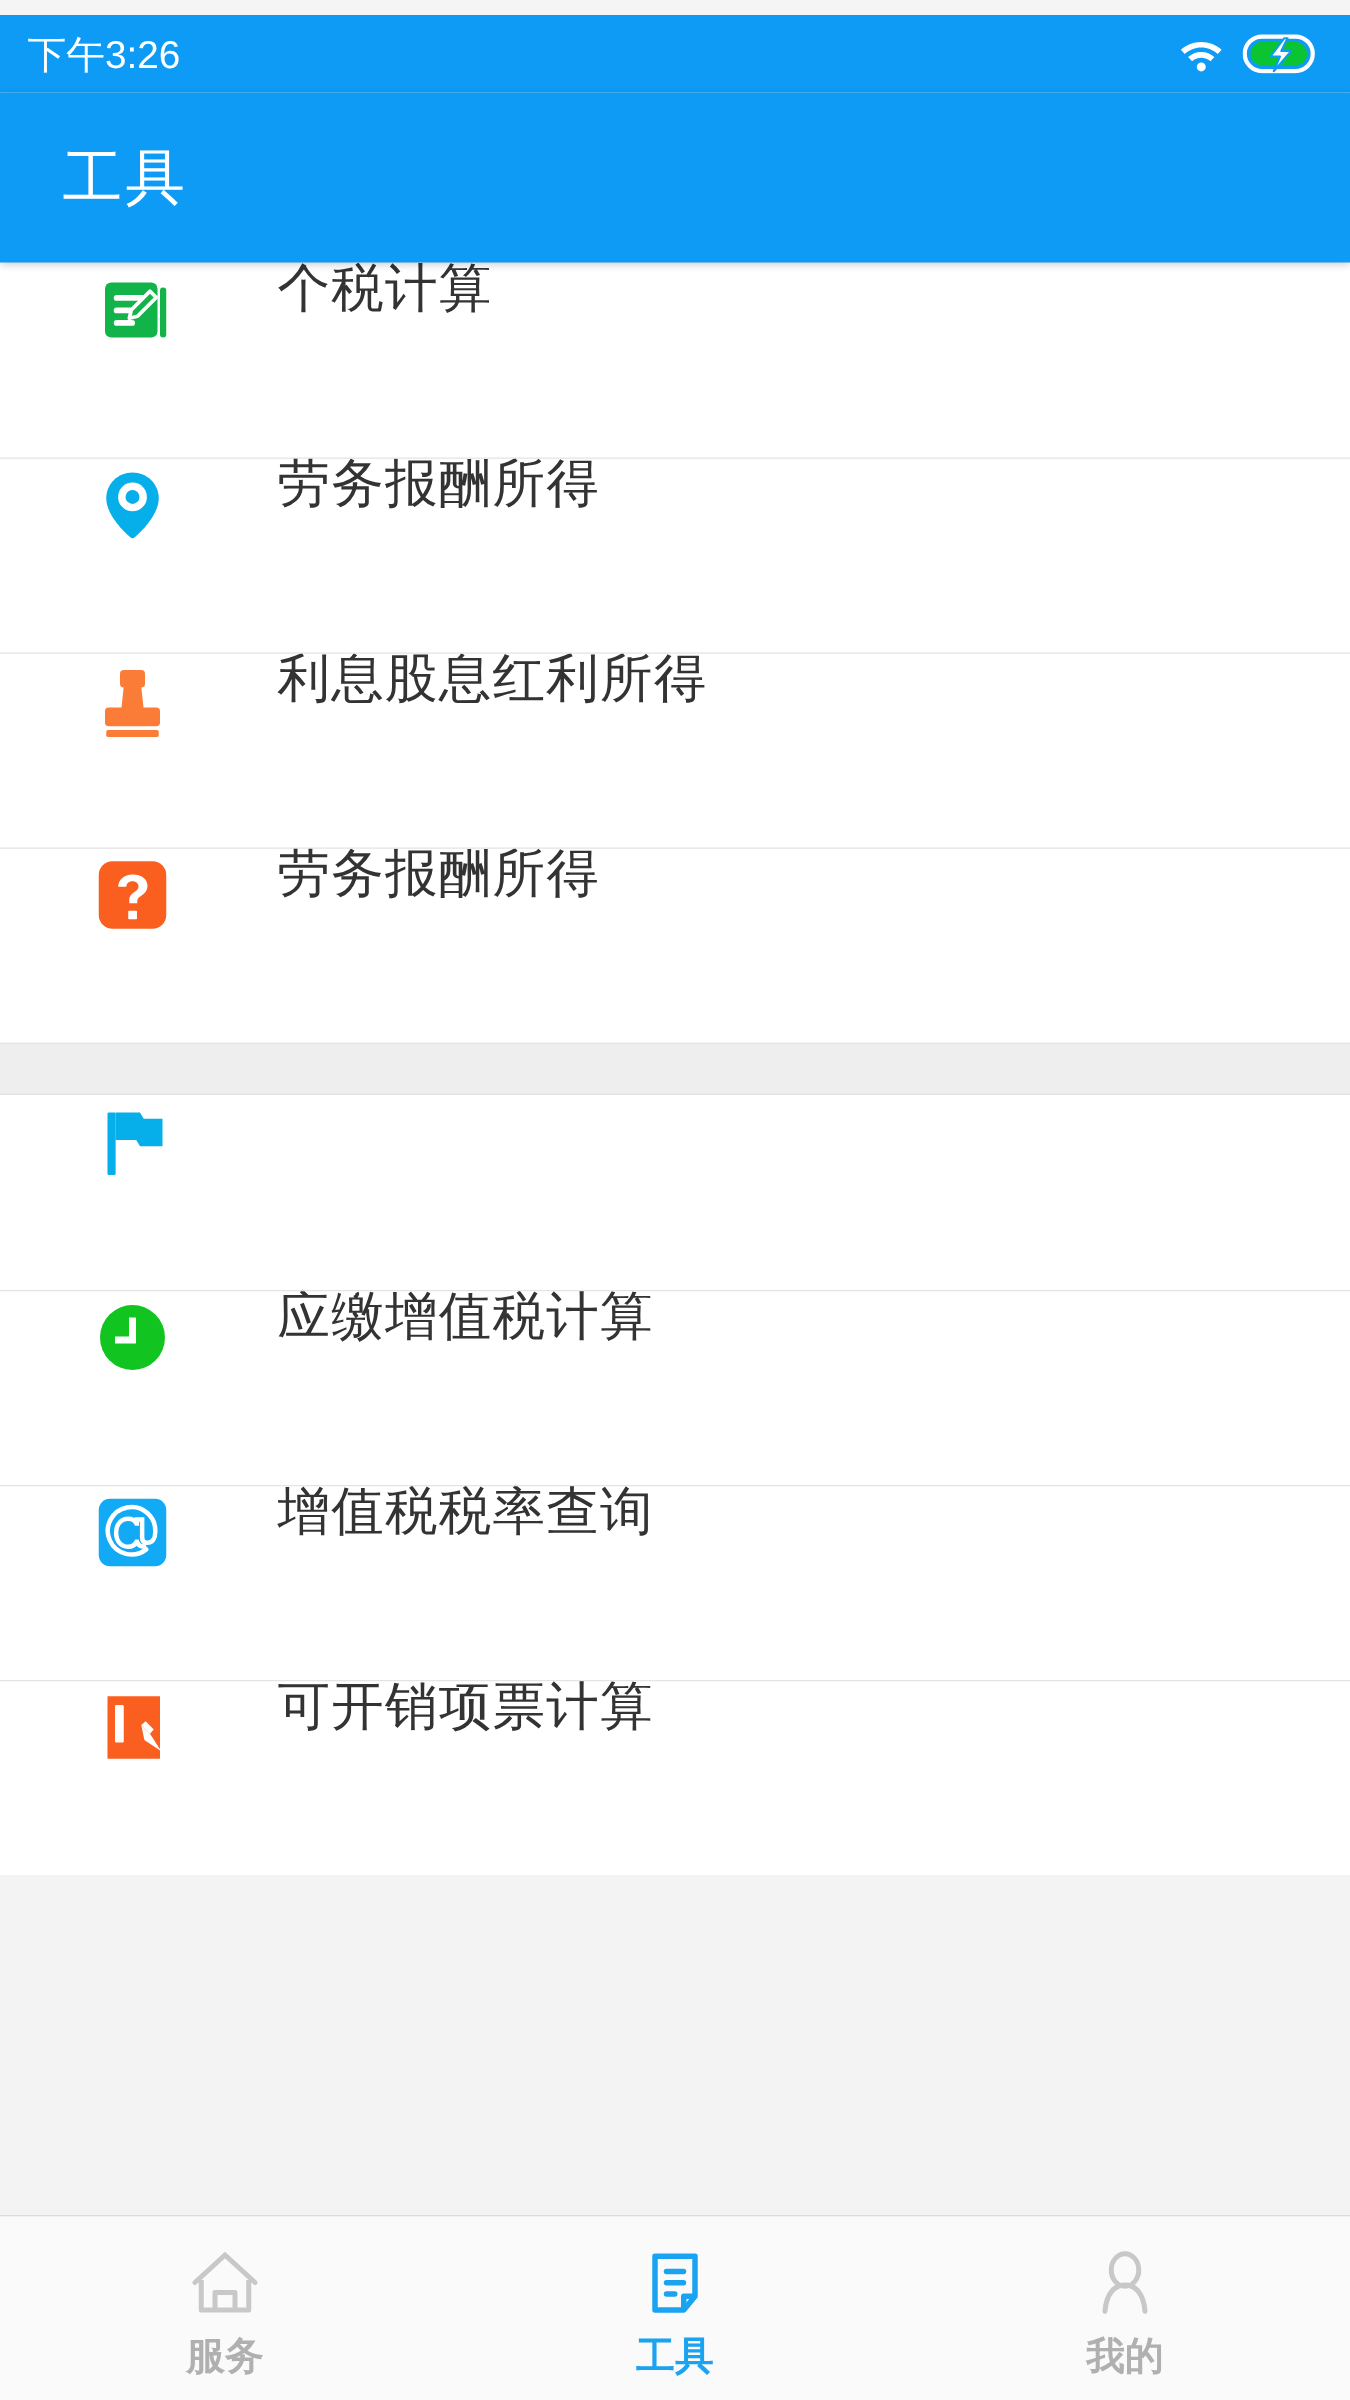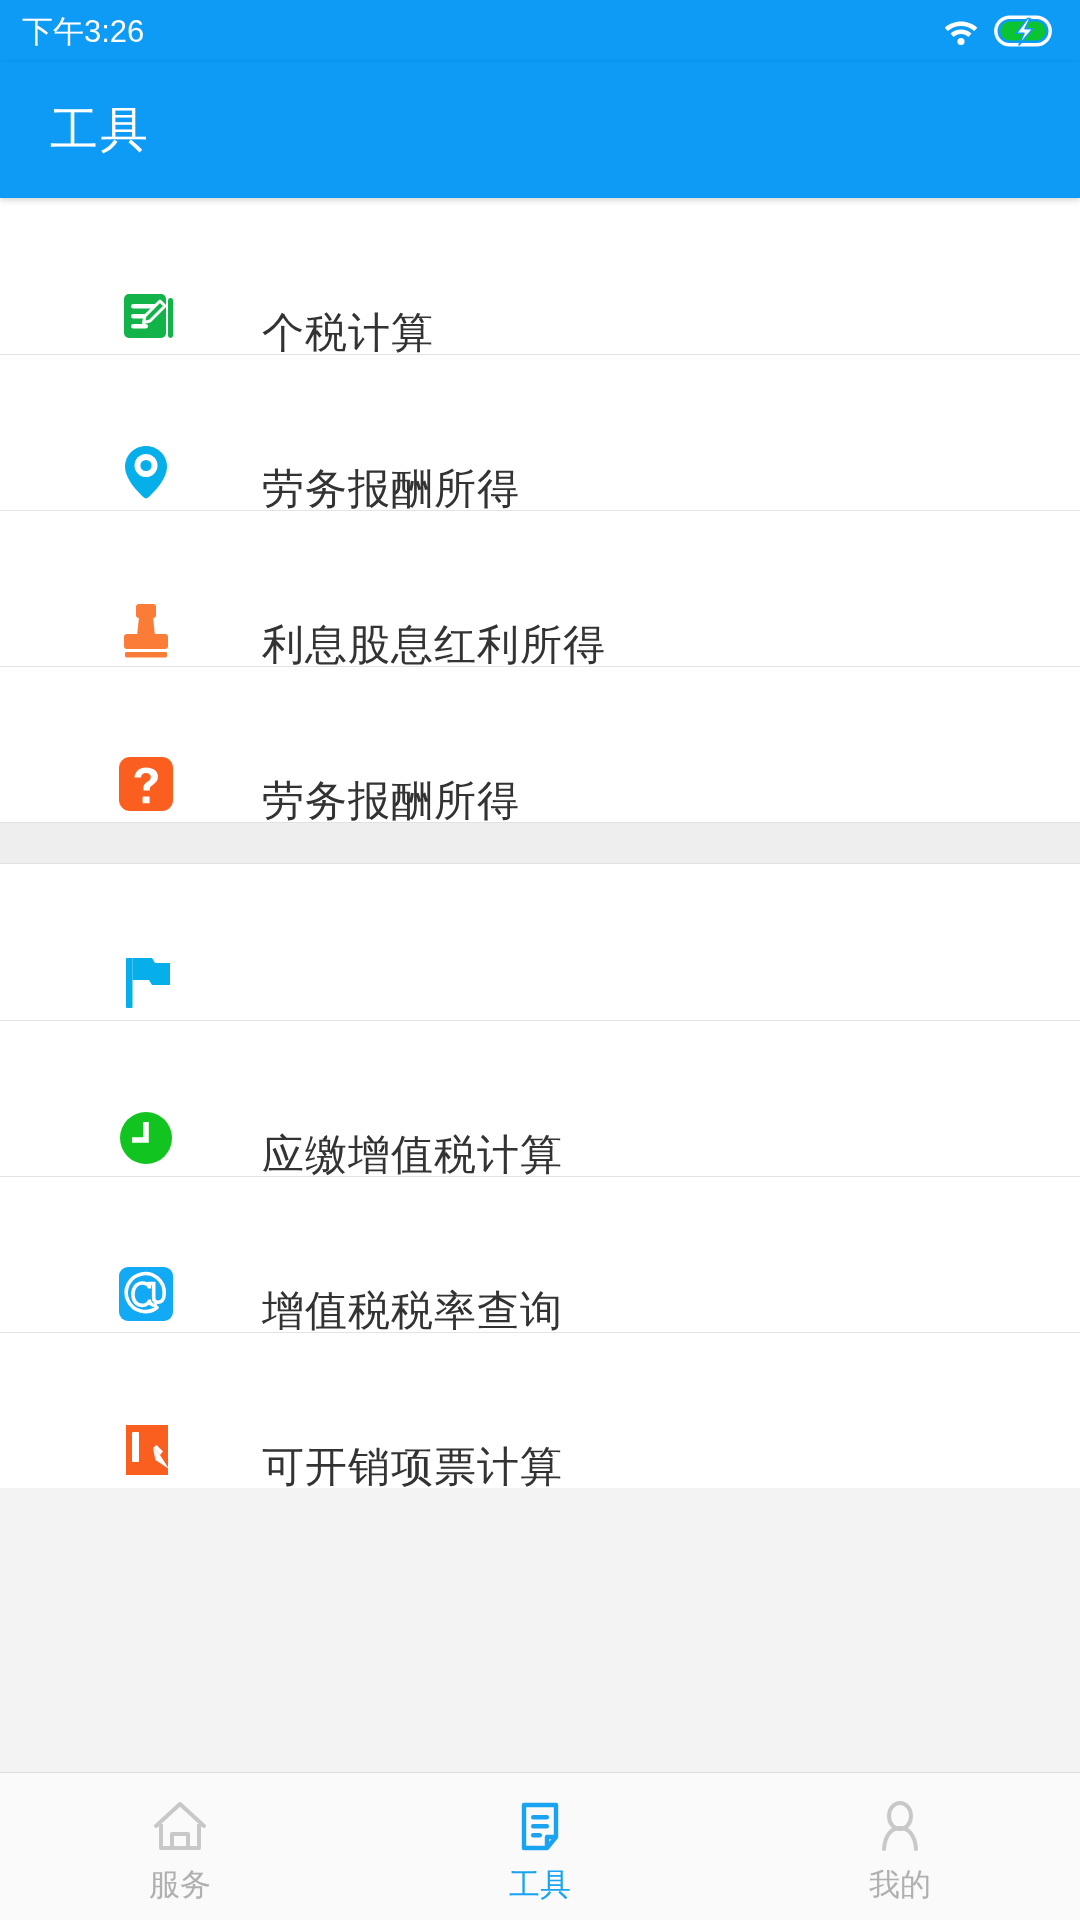--- a/index.html
+++ b/index.html
@@ -9,20 +9,21 @@
     font-family:"Liberation Sans","DejaVu Sans",sans-serif;
     overflow:hidden;
   }
   .phone { position:relative; width:1080px; height:1920px; background:#f5f5f5; display:flex; flex-direction:column; }
 
   
   .statusbar {
     height:62px; background:#0d9bf5; flex:0 0 62px;
     display:flex; align-items:center; justify-content:space-between;
     padding:0 28px 0 22px;
+    margin-top:12px;
   }
   .status-time { color:#ffffff; font-size:31px; letter-spacing:0px; line-height:1; }
   .status-right { display:flex; align-items:center; gap:14px; }
   .wifi-ico { width:38px; height:30px; display:block; }
   .batt-ico { width:58px; height:32px; display:block; }
 
   
   .appbar {
     background:#0d9bf5; flex:0 0 136px; height:136px;
     display:flex; align-items:center; padding-left:50px;
@@ -31,41 +32,41 @@
   }
   .appbar-title { color:#ffffff; font-size:48px; font-weight:400; letter-spacing:2px; }
 
   
   .content { flex:1 1 auto; background:#f3f3f3; overflow:hidden; position:relative; }
 
   .group { background:#ffffff; }
   .gap { height:42px; background:#eeeeee; border-top:1px solid #e2e2e2; border-bottom:1px solid #e2e2e2; }
 
   .row {
-    height:156px; display:flex; align-items:flex-end;
-    padding-left:108px; background:#ffffff;
+    height:156px; display:flex; align-items:flex-start;
+    padding-left:68px; background:#ffffff;
     position:relative;
   }
   .row + .row::before {
     content:""; position:absolute; left:0; right:0; top:0; height:1px; background:#e4e4e4;
   }
   .row-icon {
     width:76px; height:76px; flex:0 0 76px;
     display:flex; align-items:center; justify-content:center;
   }
   .row-icon svg { display:block; }
   .row-label {
     margin-left:78px; font-size:42px; color:#333333; letter-spacing:1px; line-height:1;
   }
 
   
   .tabbar {
     flex:0 0 148px; height:148px; background:#fafafa;
     border-top:1px solid #dcdcdc;
-    display:flex; align-items:stretch;
+    display:flex; align-items:stretch;font-weight:bold;
   }
   .tab {
     flex:1 1 0; display:flex; flex-direction:column;
     align-items:center; justify-content:center; gap:10px;
     cursor:pointer;
   }
   .tab-ico { width:66px; height:66px; display:flex; align-items:center; justify-content:center; }
   .tab-ico svg { display:block; }
   .tab-label { font-size:31px; line-height:1; color:#b0b0b0; }
   .tab.active .tab-label { color:#1aa3f0; }

